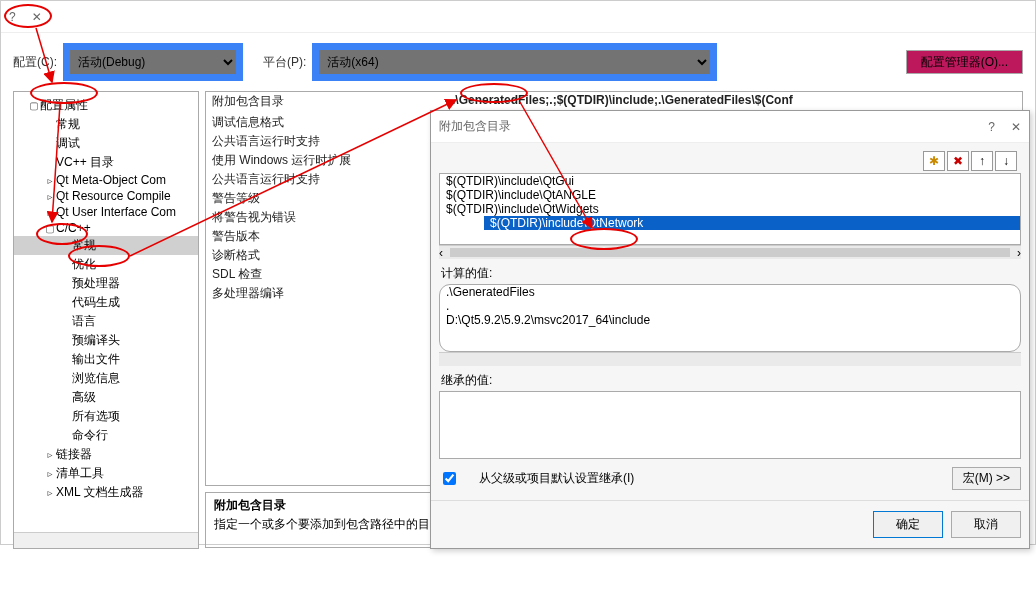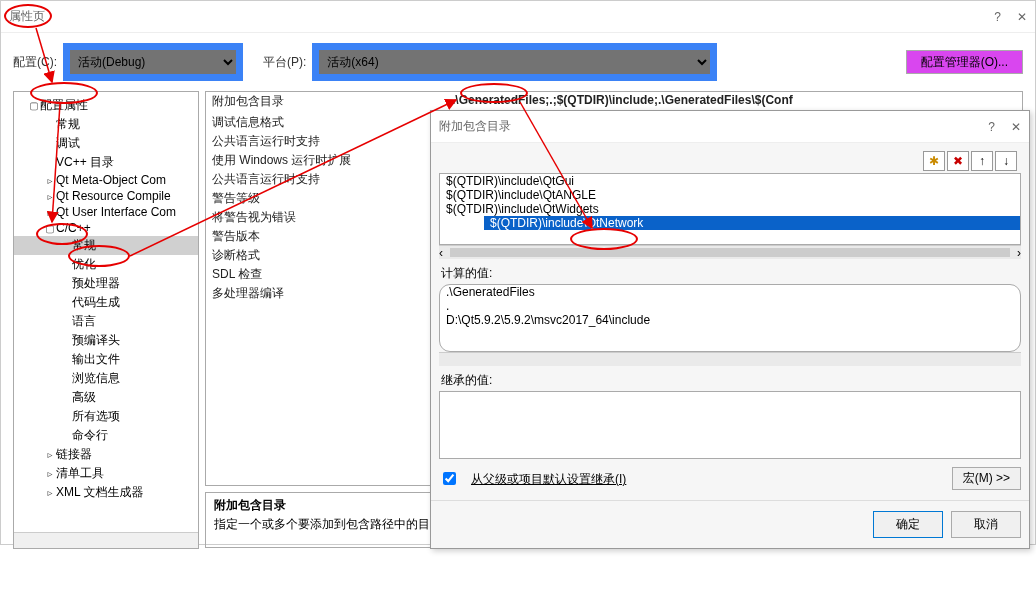--- a/index.html
+++ b/index.html
@@ -8,21 +8,21 @@
 .window { border: 1px solid #ccc; background: #fff; }
 .main-window { position: absolute; left: 0; top: 0; width: 1036px; height: 545px; }
 .titlebar { height: 32px; display: flex; align-items: center; padding: 0 8px; background: #fff; border-bottom: 1px solid #eee; }
 .titlebar .title { flex: 1; color: #666; }
 .titlebar .controls { display: flex; gap: 16px; color: #666; }
 .config-row { display: flex; align-items: center; padding: 10px 12px; gap: 6px; }
 .config-row label { color: #333; }
 .config-row select { padding: 2px 4px; border: 7px solid #3b82f6; background: #737373; height: 38px; }
 .config-row select.wide { width: 180px; }
 .config-row select.plat { width: 405px; }
-.config-row button { padding: 2px 14px; border: 1px solid #aaa; background: #d946ef; height: 24px; }
+.config-row button { padding: 2px 14px; border: 1px solid #aaa; background: #be185d; height: 24px; }
 
 .body-row { display: flex; padding: 0 12px 12px 12px; gap: 6px; }
 .tree-panel { width: 186px; height: 458px; border: 1px solid #aaa; overflow: hidden; position: relative; }
 .tree { padding: 4px 0; height: 100%; overflow: auto; }
 .tree-item { padding: 1px 4px 1px 4px; display: flex; align-items: center; cursor: default; white-space: nowrap; }
 .tree-item .arrow { width: 12px; display: inline-block; text-align: center; color: #555; font-size: 10px; }
 .tree-item .label { }
 .tree-item.in1 { padding-left: 14px; }
 .tree-item.in2 { padding-left: 30px; }
 .tree-item.in3 { padding-left: 46px; }
@@ -45,38 +45,37 @@
 .toolbar { display: flex; justify-content: flex-end; gap: 2px; padding: 2px 4px; }
 .toolbar button { width: 22px; height: 20px; border: 1px solid #999; background: #fff; display: flex; align-items: center; justify-content: center; font-size: 12px; padding: 0; }
 .listbox { background: #fff; border: 1px solid #aaa; position: relative; }
 .listbox .row { padding: 0px 6px; white-space: nowrap; }
 .listbox .row.sel { background: #0a62c9; color: #fff; margin-left: 44px; }
 .listbox.h1 { height: 72px; overflow: auto; }
 .listbox.h2 { height: 68px; overflow: auto; border-radius: 11px; }
 .listbox.h3 { height: 68px; overflow: auto; }
 .section-label { margin: 6px 2px 2px; }
 .check-row { display: flex; align-items: center; justify-content: space-between; margin-top: 8px; }
-.check-row label { display: flex; align-items: flex-end; gap: 12px; text-decoration: underline; }
+.check-row label { display: flex; align-items: center; gap: 20px; }
 .check-row button { padding: 2px 10px; border: 1px solid #aaa; background: #f0f0f0; }
 .btn-row { display: flex; justify-content: flex-end; gap: 8px; padding: 10px 8px; border-top: 1px solid #ddd; margin-top: 4px; }
 .btn-row button { padding: 4px 22px; border: 1px solid #aaa; background: #f0f0f0; }
 .btn-row button.primary { border: 1px solid #0078d4; }
 .scroll-placeholder { height: 14px; background: #eaeaea; border-top: 1px solid #ccc; display: flex; }
 
 
 .annot { position: absolute; border: 2px solid #e60000; background: transparent; z-index: 10; pointer-events: none; }
 .annot.ellipse { border-radius: 50%; }
 svg.arrows { position: absolute; left: 0; top: 0; width: 1036px; height: 595px; z-index: 9; pointer-events: none; }
 </style>
 </head>
 <body>
 
 <div class="window main-window">
   <div class="titlebar">
-    <span class="title">属性页</span>
     <div class="controls">
       <span>?</span>
       <span>✕</span>
     </div>
   </div>
   <div class="config-row">
     <label>配置(C):</label>
     <select class="wide"><option>活动(Debug)</option></select>
     <span style="width:8px"></span>
     <label>平台(P):</label>

